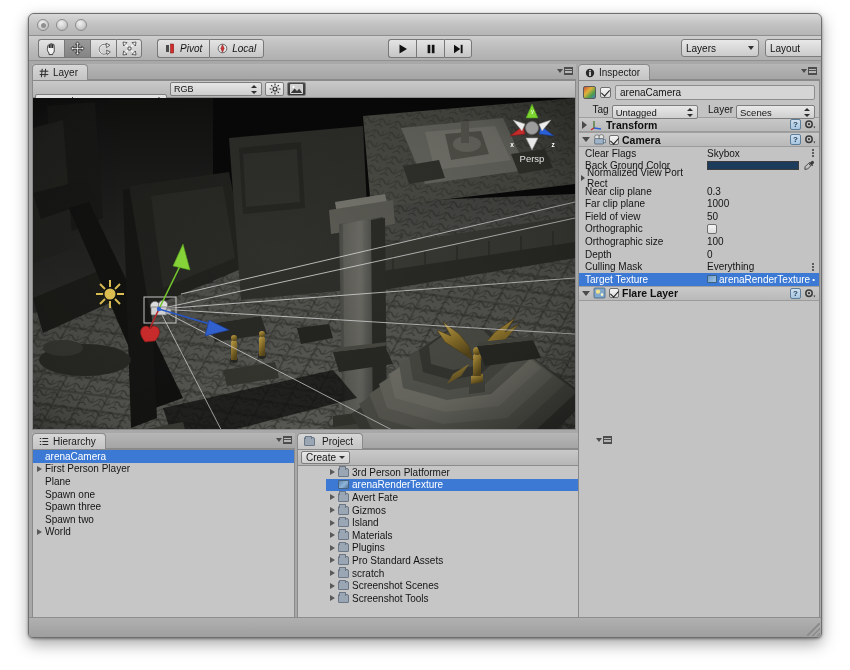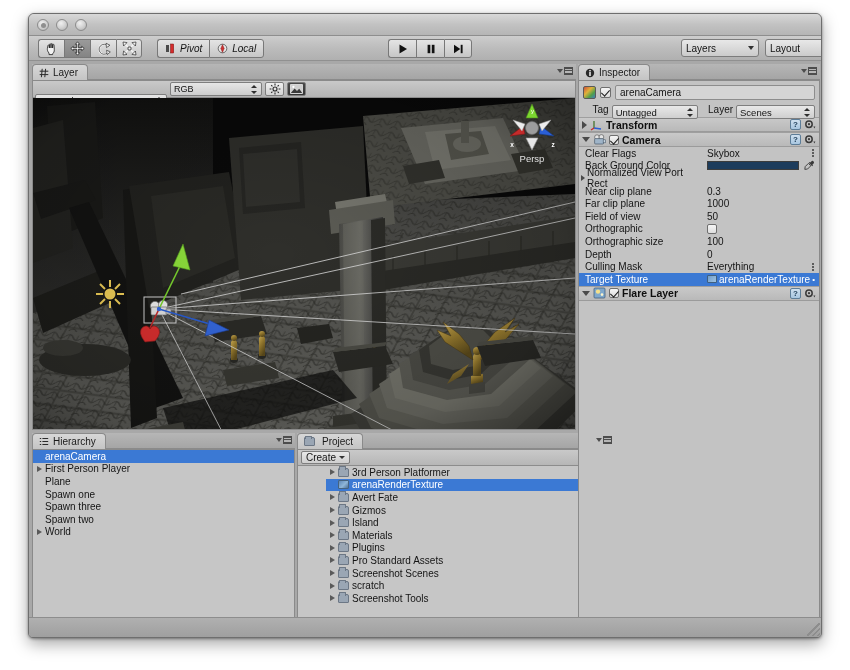--- a/index.html
+++ b/index.html
@@ -876,26 +876,26 @@
               <span>Plugins</span>
             </div>
             <div class="tree-row">
               <span class="tri-right"></span>
               <span class="folder-ico"></span>
               <span>Pro Standard Assets</span>
             </div>
             <div class="tree-row">
               <span class="tri-right"></span>
               <span class="folder-ico"></span>
+              <span>scratch</span>
+            </div>
+            <div class="tree-row">
+              <span class="tri-right"></span>
+              <span class="folder-ico"></span>
               <span>Screenshot Scenes</span>
-            </div>
-            <div class="tree-row">
-              <span class="tri-right"></span>
-              <span class="folder-ico"></span>
-              <span>scratch</span>
             </div>
             <div class="tree-row">
               <span class="tri-right"></span>
               <span class="folder-ico"></span>
               <span>Screenshot Tools</span>
             </div>
           </div>
       </div>
     </div>
 

